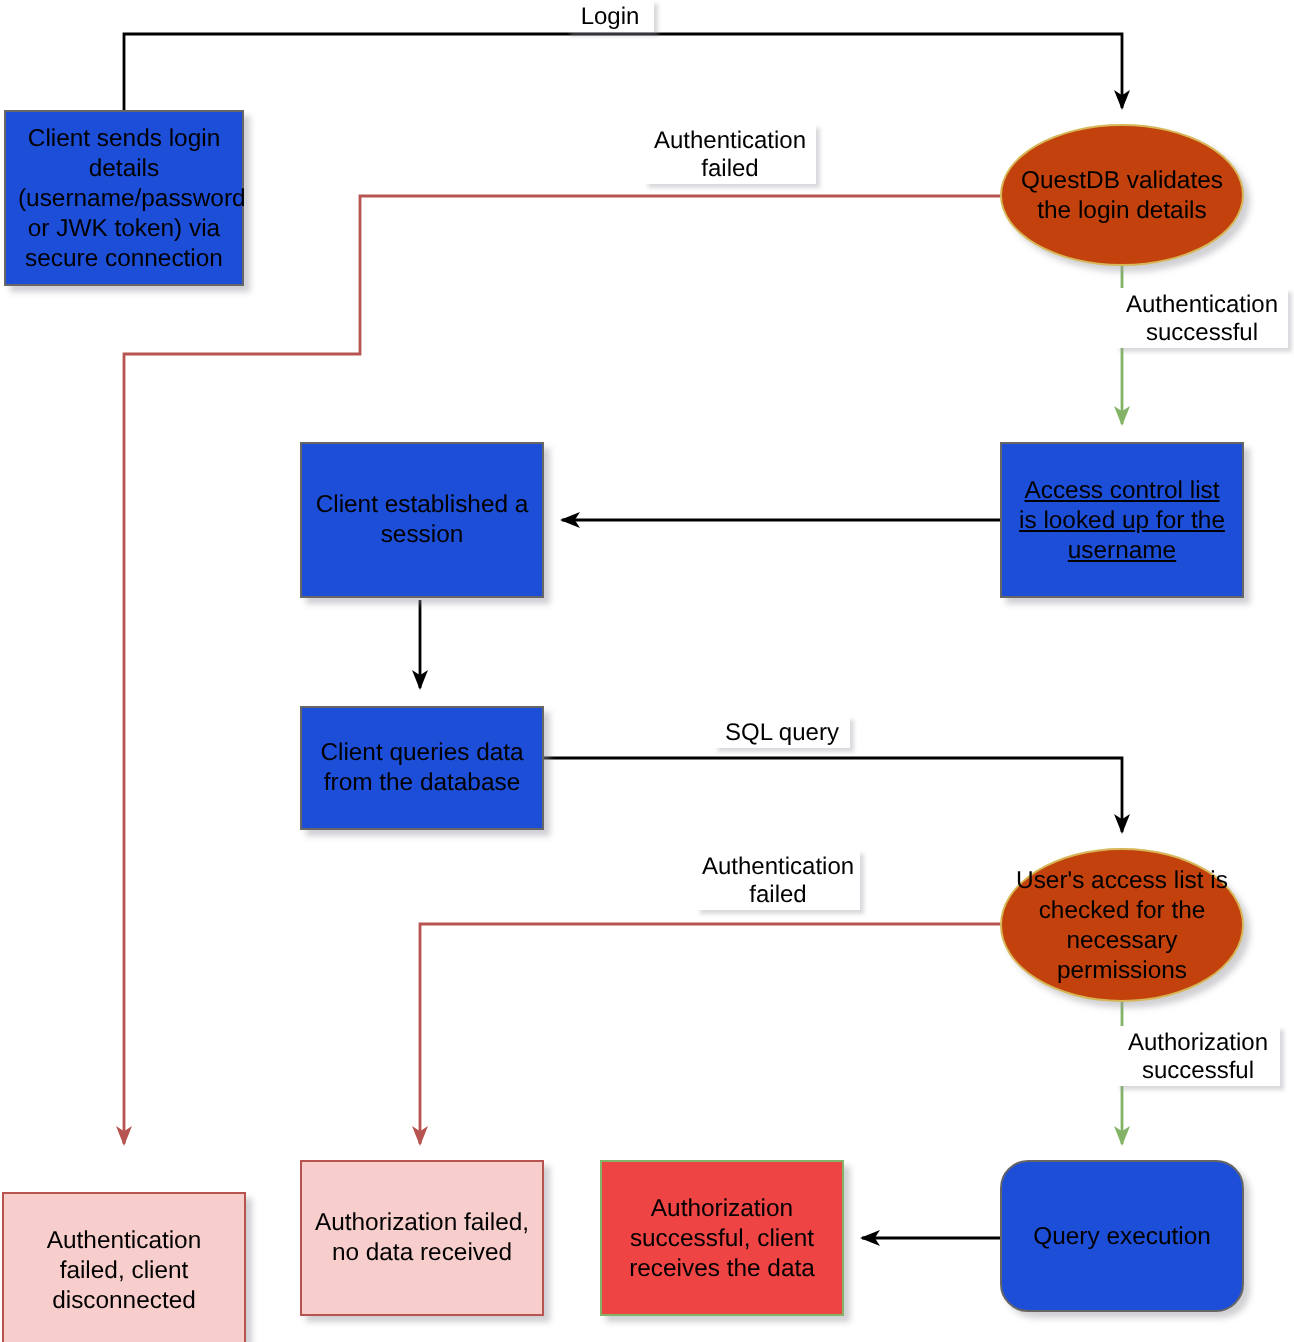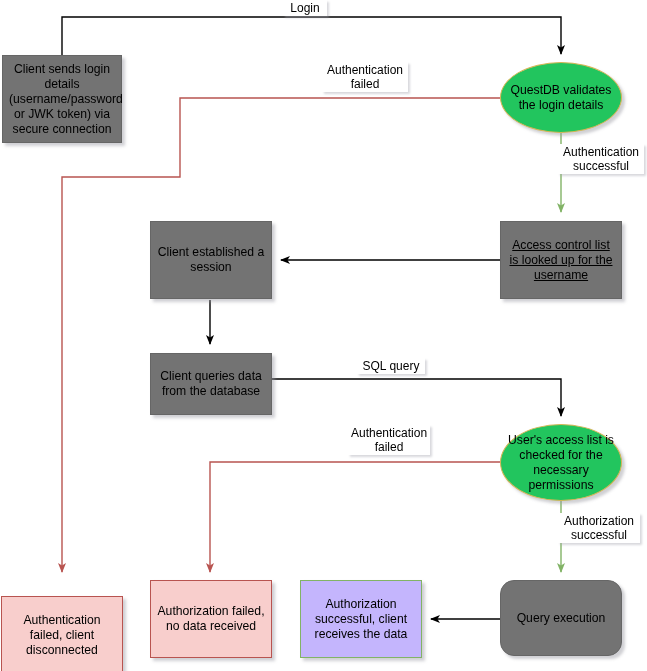--- a/index.html
+++ b/index.html
@@ -30,34 +30,34 @@
     justify-content: center;
     text-align: center;
     font-size: 12.2px;
     line-height: 15px;
     color: #000000;
     padding: 2px 6px;
     z-index: 3;
   }
   .node.rect {
     border: 1px solid #666666;
-    background: #737373;
+    background: #1d4ed8;
     box-shadow: 3px 3px 3px rgba(150,150,160,0.45);
   }
   .node.rect.pink {
     border: 1px solid #b85450;
     background: #f8cecc;
   }
   .node.rect.green {
     border: 1px solid #82b366;
-    background: #c4b5fd;
+    background: #ef4444;
   }
   .node.ellipse {
     border: 1px solid #d6b656;
-    background: #22c55e;
+    background: #c2410c;
     border-radius: 50%;
     box-shadow: 3px 3px 3px rgba(150,150,160,0.45);
   }
   .edge-label {
     position: absolute;
     box-sizing: border-box;
     background: #ffffff;
     font-size: 12px;
     line-height: 14px;
     color: #000000;

